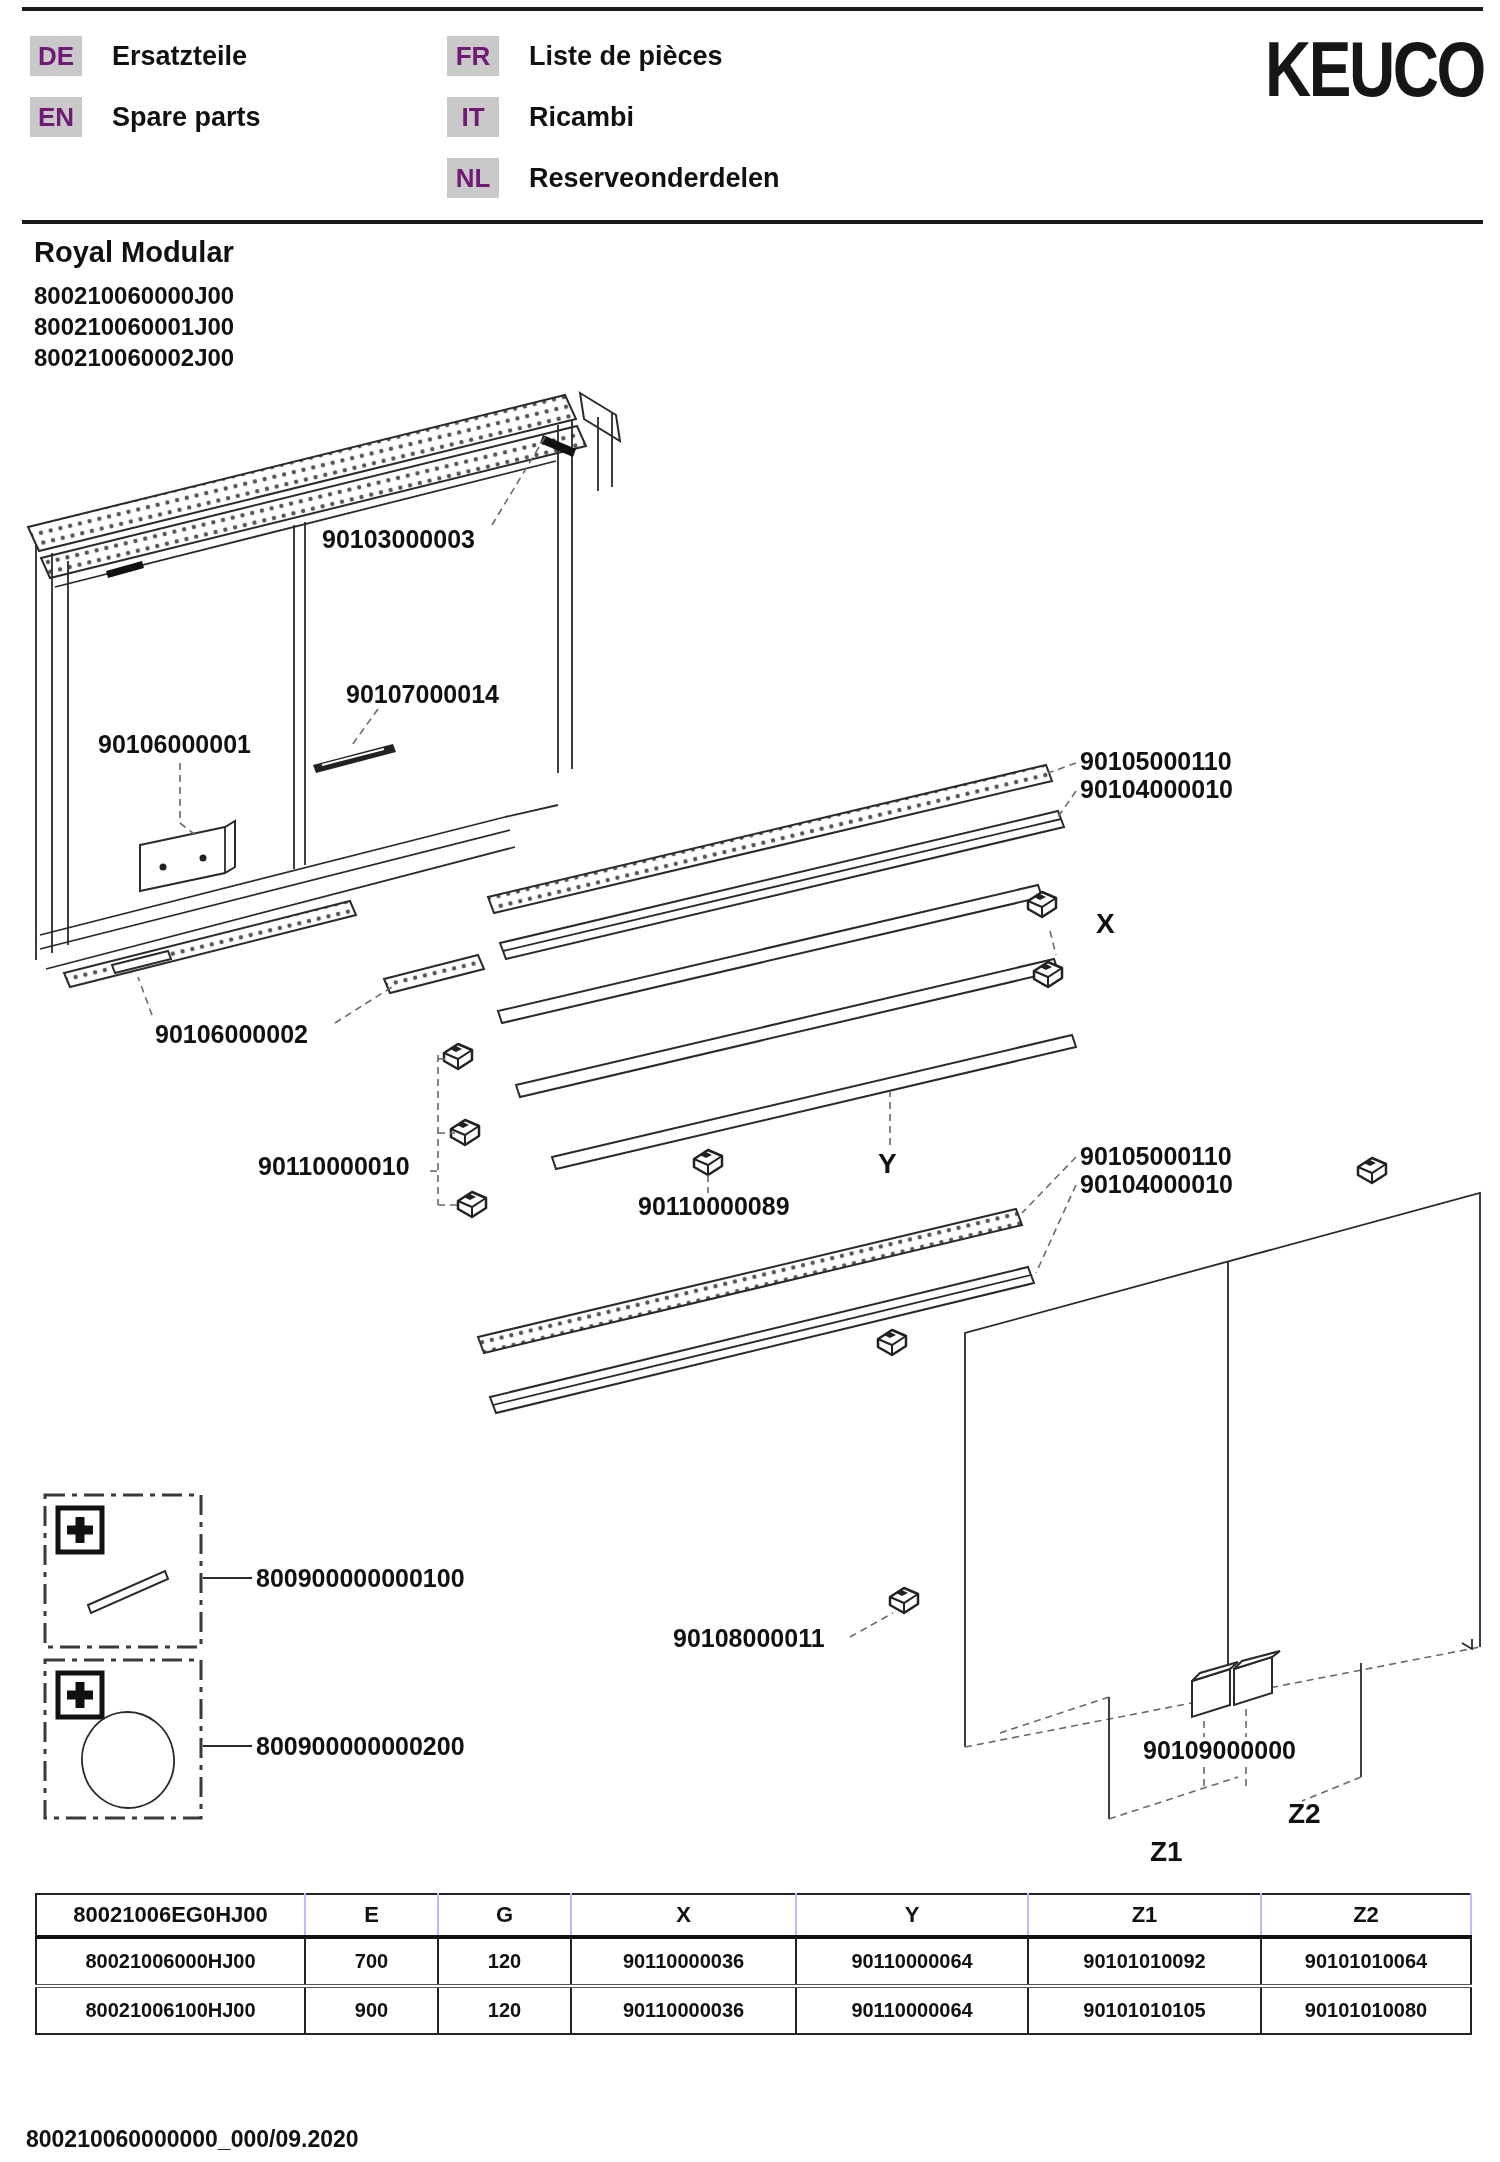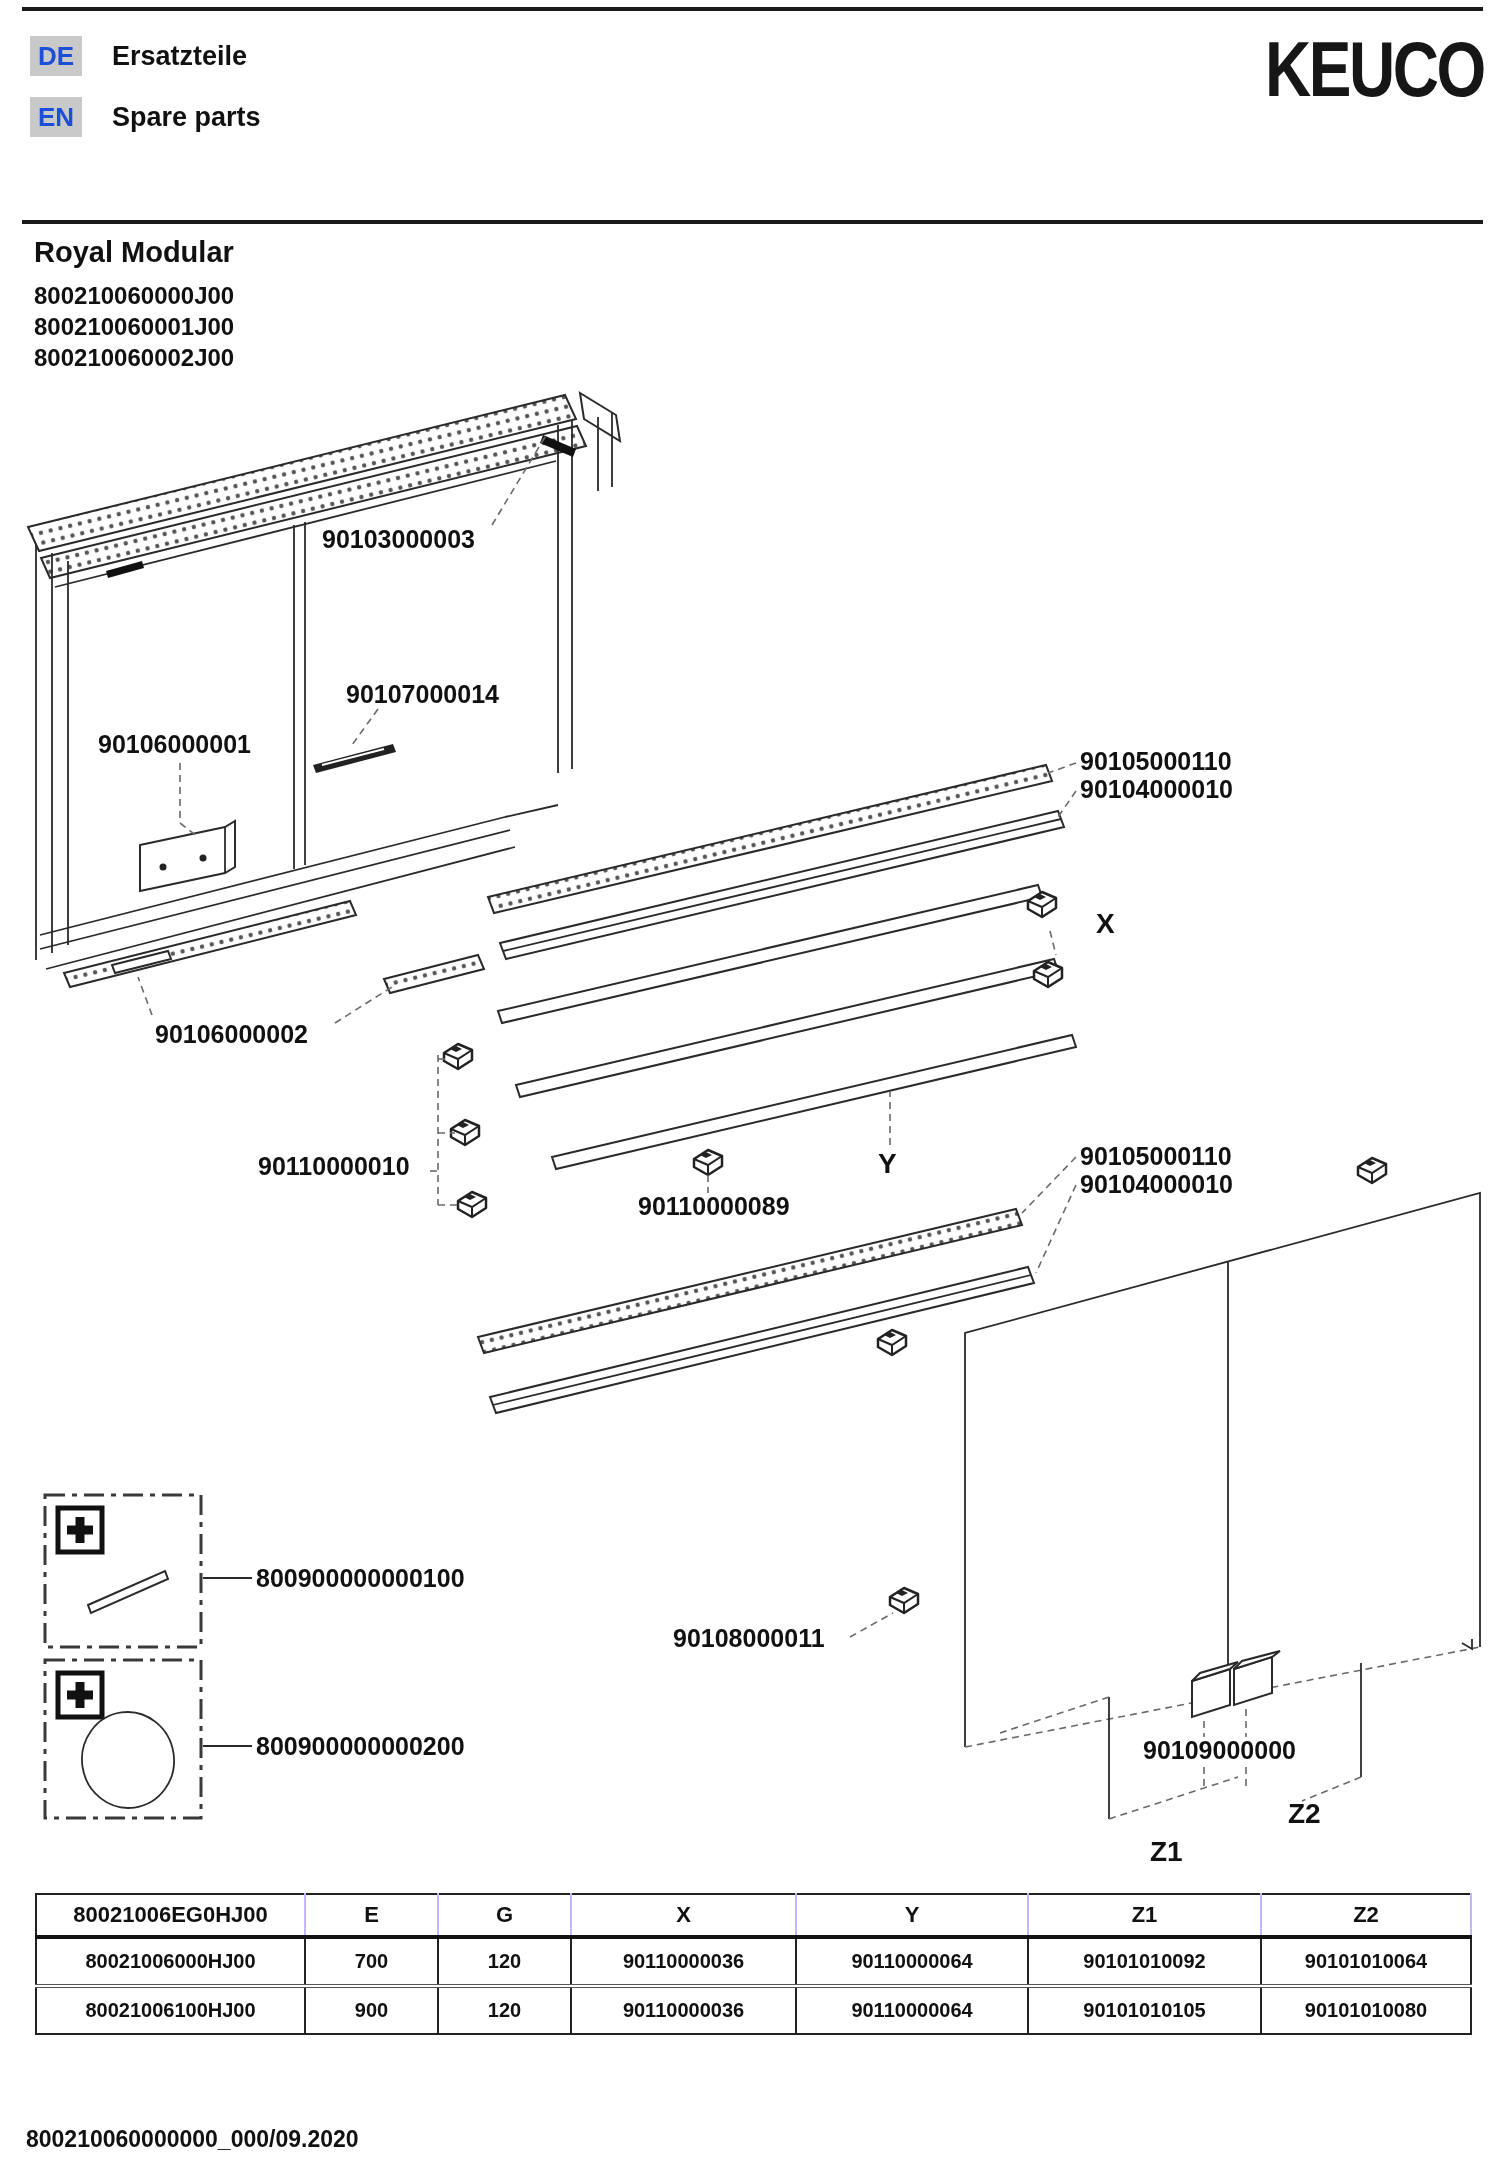--- a/index.html
+++ b/index.html
@@ -12,21 +12,21 @@
   .rule-top{top:7px;}
   .rule-head{top:220px;}
 
   
   .lang-col{position:absolute;top:36px;display:flex;flex-direction:column;gap:21px;}
   .lang-col.c1{left:30px;}
   .lang-col.c2{left:447px;}
   .lang-col.c3{left:872px;}
   .lang-item{display:flex;align-items:center;gap:30px;height:40px;}
   .lang-badge{
-    width:52px;height:40px;background:#c9c9c9;color:#1d4ed8;
+    width:52px;height:40px;background:#c9c9c9;color:#701a75;
     font-weight:bold;font-size:26px;display:flex;align-items:center;justify-content:center;
   }
   .lang-label{font-weight:bold;font-size:27px;white-space:nowrap;}
 
   .brand{
     position:absolute;top:24px;right:16px;font-weight:bold;font-size:78px;
     letter-spacing:-3px;transform:scaleX(.82);transform-origin:100% 0;color:#161616;
   }
 
   .series-title{position:absolute;left:34px;top:236px;font-size:29px;font-weight:bold;margin:0;}
@@ -67,20 +67,34 @@
   <div class="rule rule-top"></div>
 
   <div class="lang-col c1">
     <div class="lang-item">
       <span class="lang-badge">DE</span>
       <span class="lang-label">Ersatzteile</span>
     </div>
     <div class="lang-item">
       <span class="lang-badge">EN</span>
       <span class="lang-label">Spare parts</span>
+    </div>
+  </div>
+  <div class="lang-col c2">
+    <div class="lang-item">
+      <span class="lang-badge">FR</span>
+      <span class="lang-label">Liste de pièces</span>
+    </div>
+    <div class="lang-item">
+      <span class="lang-badge">IT</span>
+      <span class="lang-label">Ricambi</span>
+    </div>
+    <div class="lang-item">
+      <span class="lang-badge">NL</span>
+      <span class="lang-label">Reserveonderdelen</span>
     </div>
   </div>
 
   <div class="brand">KEUCO</div>
 
   <div class="rule rule-head"></div>
 
   <h1 class="series-title">Royal Modular</h1>
   <div class="code-list">
     <div>800210060000J00</div>

